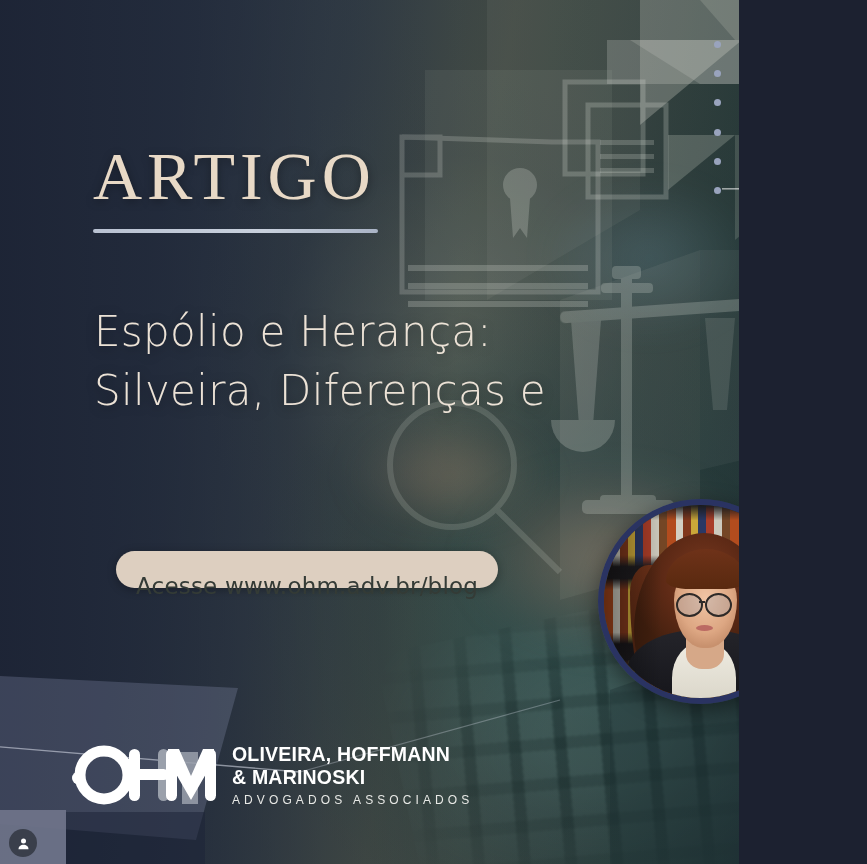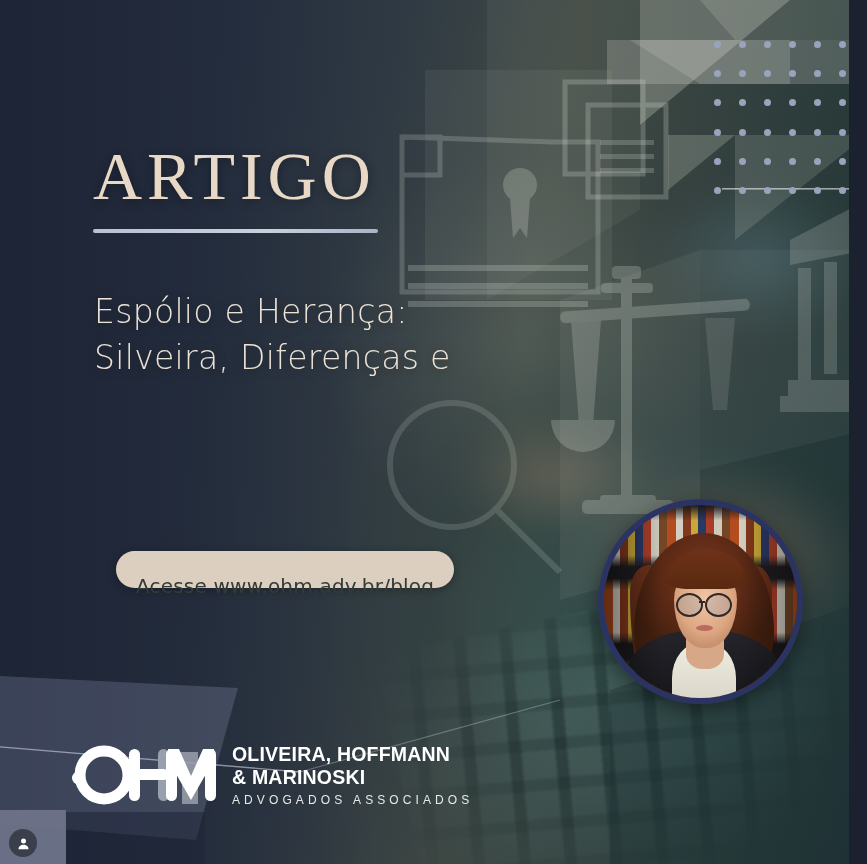--- a/index.html
+++ b/index.html
@@ -7,21 +7,21 @@
     margin: 0;
     padding: 0;
     background: #1c2130;
   }
   body {
     font-family: "Liberation Sans", sans-serif;
   }
 
   #canvas {
     position: relative;
-    width: 849px;
+    width: 739px;
     height: 864px;
     overflow: hidden;
     background: #b91c1c;
   }
 
   
   .bg-base {
     position: absolute;
     inset: 0;
     background:
@@ -115,25 +115,25 @@
   .eyebrow-rule {
     position: absolute;
     left: 93px; top: 229px;
     width: 285px; height: 4px;
     background: linear-gradient(90deg, #b9c2d2, #c8d0dc 60%, #aab4c6);
     border-radius: 2px;
   }
 
   .headline {
     position: absolute;
-    left: 94px; top: 289px;
+    left: 94px; top: 303px;
     width: 600px;
     font-family: "DejaVu Sans", sans-serif;
     font-weight: 300;
-    font-size: 33px;
+    font-size: 42px;
     line-height: 1.40;
     letter-spacing: 0.3px;
     color: #ece2d6;
     text-shadow: 0 2px 12px rgba(0,0,0,0.40);
   }
   .headline > span { display: block; }
 
   
   .cta-pill {
     position: absolute;
@@ -141,21 +141,21 @@
     height: 37px;
     display: flex;
     align-items: center;
     padding: 0 20px;
     border-radius: 19px;
     background: #ddcfc0;
     box-shadow: 0 2px 10px rgba(0,0,0,0.30);
   }
   .cta-pill span {
     font-family: "DejaVu Sans", sans-serif;
-    font-size: 20px;
+    font-size: 23px;
     font-weight: 400;
     color: #343b36;
     letter-spacing: 0.2px;
     white-space: nowrap;
     margin-top: 32px;
   }
 
   .author {
     position: absolute;
     left: 40px; top: 606px;

